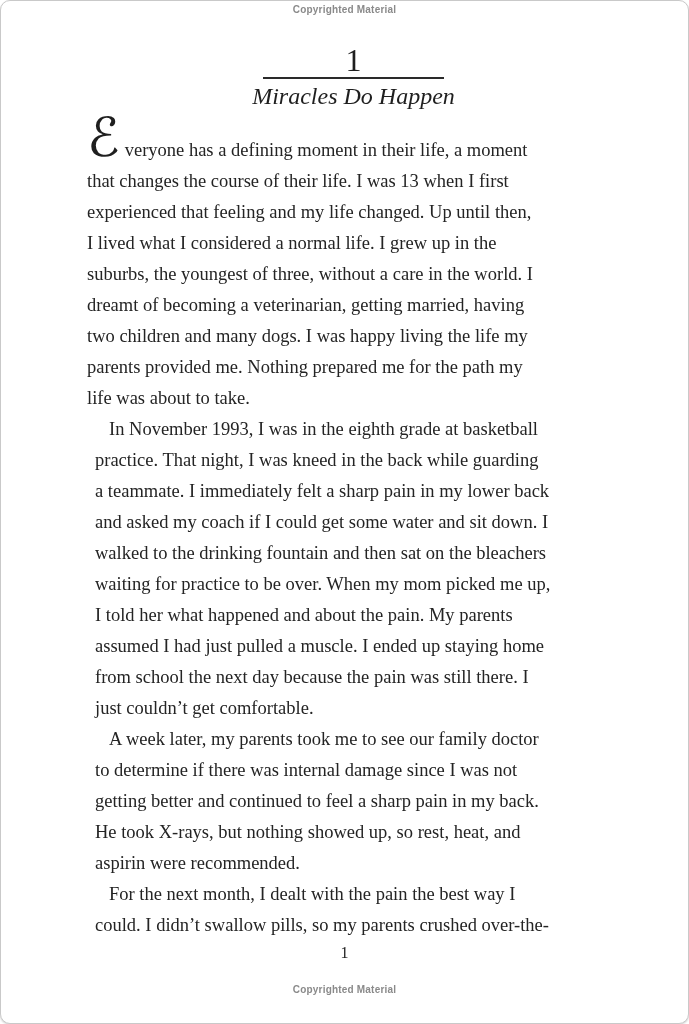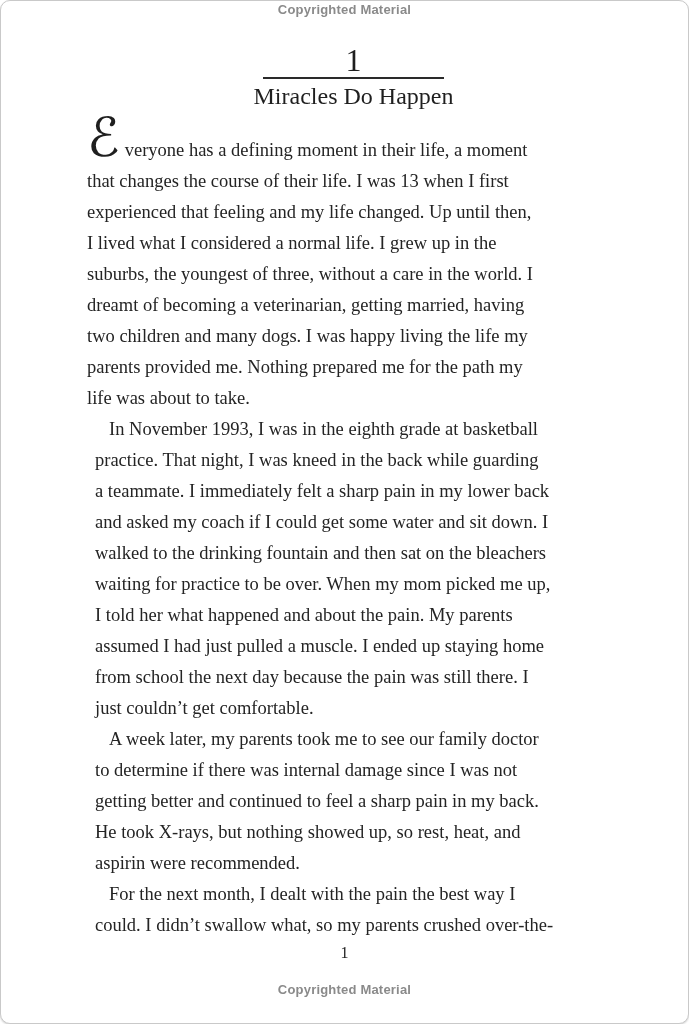--- a/index.html
+++ b/index.html
@@ -17,21 +17,21 @@
     border: 1px solid #c9c9c9;
     border-radius: 10px;
     box-shadow: 0 1px 2px rgba(0,0,0,0.18);
     overflow: hidden;
     color: #262626;
   }
   .copyright {
     text-align: center;
     font-family: "Liberation Sans", sans-serif;
     font-weight: bold;
-    font-size: 13px;
+    font-size: 10px;
     line-height: 14px;
     color: #8a8a8a;
     letter-spacing: 0.2px;
   }
   .copyright.top { margin-top: 2px; }
   .copyright.bottom { margin-top: 22px; }
 
   .chapter-head {
     width: 533px;
     margin: 27px 0 0 86px;
@@ -42,20 +42,21 @@
     line-height: 32px;
     color: #1f1f1f;
   }
   .chapter-rule {
     width: 181px;
     height: 2px;
     background: #2a2a2a;
     margin: 1px auto 4px auto;
   }
   .chapter-title {
+    font-style: italic;
     font-size: 24px;
     line-height: 26px;
     color: #1f1f1f;
   }
 
   .body-text {
     width: 580px;
     margin: 26px 0 0 86px;
     font-size: 18.5px;
     line-height: 31px;
@@ -116,20 +117,20 @@
 I told her what happened and about the pain. My parents
 assumed I had just pulled a muscle. I ended up staying home
 from school the next day because the pain was still there. I
 just couldn’t get comfortable.</span></p>
     <p class="para indented"><span>A week later, my parents took me to see our family doctor
 to determine if there was internal damage since I was not
 getting better and continued to feel a sharp pain in my back.
 He took X-rays, but nothing showed up, so rest, heat, and
 aspirin were recommended.</span></p>
     <p class="para indented"><span>For the next month, I dealt with the pain the best way I
-could. I didn’t swallow what, so my parents crushed over-the-</span></p>
+could. I didn’t swallow pills, so my parents crushed over-the-</span></p>
   </div>
 
   <div class="page-number">1</div>
 
   <div class="copyright bottom">Copyrighted Material</div>
 
 </div>
 
 </body></html>

